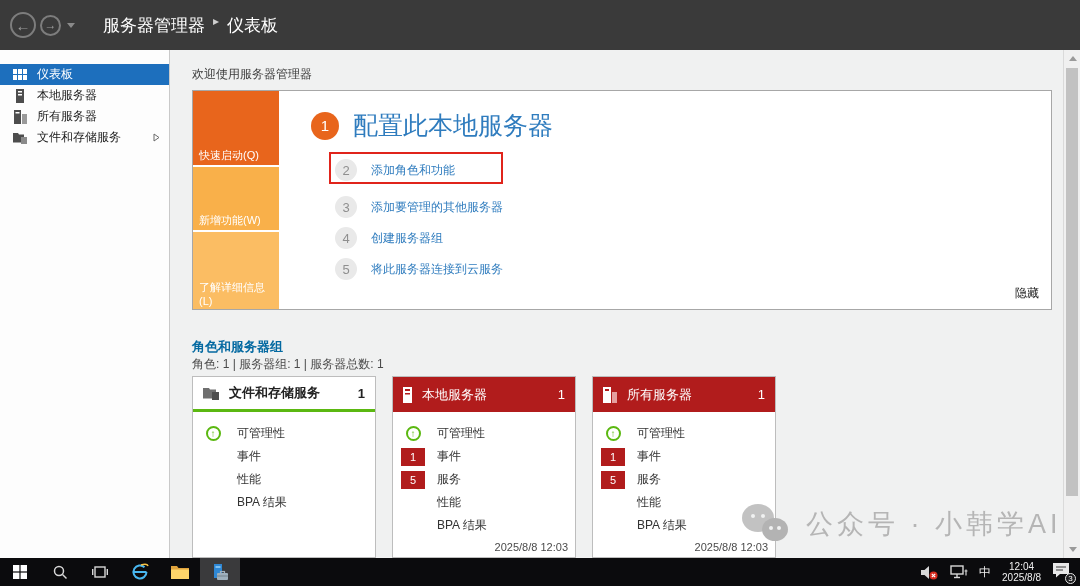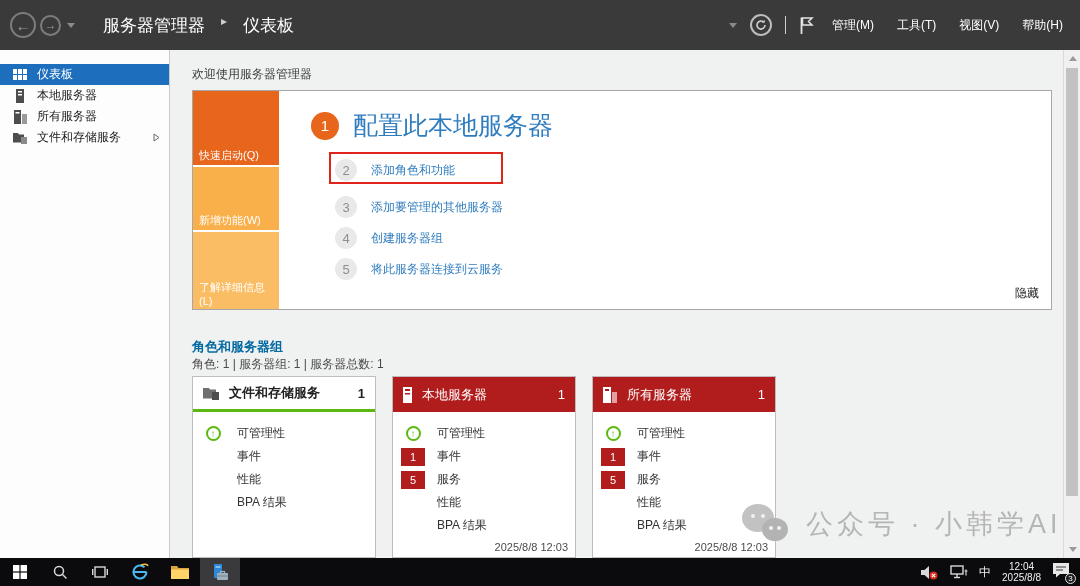--- a/index.html
+++ b/index.html
@@ -6,21 +6,21 @@
   html,body { width:1080px; height:586px; overflow:hidden; }
   body { font-family:"Liberation Sans","DejaVu Sans",sans-serif; background:#000; position:relative; }
   #screen { width:1080px; height:586px; position:relative; background:#f0f1f1; overflow:hidden; }
 
   
   .titlebar { height:50px; background:#3a3a3a; display:flex; align-items:center; color:#fff; padding:0 12px 0 10px; }
   .nav-circle { border-radius:50%; border:2px solid #7d7d7d; color:#9d9d9d; display:flex; align-items:center; justify-content:center; }
   .nav-back { width:26px; height:26px; font-size:15px; }
   .nav-fwd { width:21px; height:21px; font-size:12px; margin-left:4px; }
   .caret-down { width:0; height:0; border-left:4px solid transparent; border-right:4px solid transparent; border-top:5px solid #8a8a8a; margin-left:6px; }
-  .tb-title { font-size:17px; margin-left:28px; display:flex; align-items:flex-start; gap:16px; font-weight:400; }
+  .tb-title { font-size:17px; margin-left:28px; display:flex; align-items:flex-start; gap:8px; font-weight:400; }
   .tb-crumb-sep { font-size:12px; color:#cfcfcf; }
   .tb-right { margin-left:auto; display:flex; align-items:center; gap:13px; }
   .refresh-circle { width:22px; height:22px; border-radius:50%; border:2px solid #bdbdbd; display:flex; align-items:center; justify-content:center; }
   .tb-sep { width:1px; height:18px; background:#cfcfcf; }
   .menu-item { font-size:12px; color:#fff; padding:4px 5px; cursor:default; }
 
   
   .main { display:flex; height:508px; }
   .sidebar { width:170px; background:#fdfdfd; border-right:1px solid #c9c9c9; padding-top:14px; }
   .side-item { height:21px; display:flex; align-items:center; gap:9px; padding-left:12px; font-size:12px; color:#1a1a1a; cursor:default; }
@@ -107,38 +107,20 @@
 
   <div class="titlebar">
     <div class="nav-circle nav-back">←</div>
     <div class="nav-circle nav-fwd">→</div>
     <div class="caret-down"></div>
     <div class="tb-title">
       <span>服务器管理器</span>
       <span class="tb-crumb-sep">▸</span>
       <span>仪表板</span>
     </div>
-    <div class="tb-right">
-      <div class="caret-down"></div>
-      <div class="refresh-circle">
-        <svg width="12" height="12" viewBox="0 0 12 12">
-            <path d="M10 6a4 4 0 1 1-1.2-2.8" stroke="#cfcfcf" stroke-width="1.6" fill="none"></path>
-            <path d="M9.5 0.7 L9.9 3.6 L7 3.9 Z" fill="#cfcfcf"></path>
-          </svg>
-      </div>
-      <div class="tb-sep"></div>
-      <svg width="15" height="19" viewBox="0 0 15 19">
-          <path d="M2.5 1.5 V18" stroke="#e3e3e3" stroke-width="1.8"></path>
-          <path d="M3.5 2 H13 L9.5 5.5 L13 9 H3.5 Z" fill="none" stroke="#e3e3e3" stroke-width="1.5"></path>
-        </svg>
-      <div class="menu-item">管理(M)</div>
-      <div class="menu-item">工具(T)</div>
-      <div class="menu-item">视图(V)</div>
-      <div class="menu-item">帮助(H)</div>
-    </div>
   </div>
 
   <div class="main">
 
     <div class="sidebar">
       <div class="side-item selected">
         <span class="sicon">
           <svg width="14" height="11" viewBox="0 0 14 11" fill="currentColor">
               <rect x="0" y="0" width="4" height="5"></rect>
               <rect x="5" y="0" width="4" height="5"></rect>

